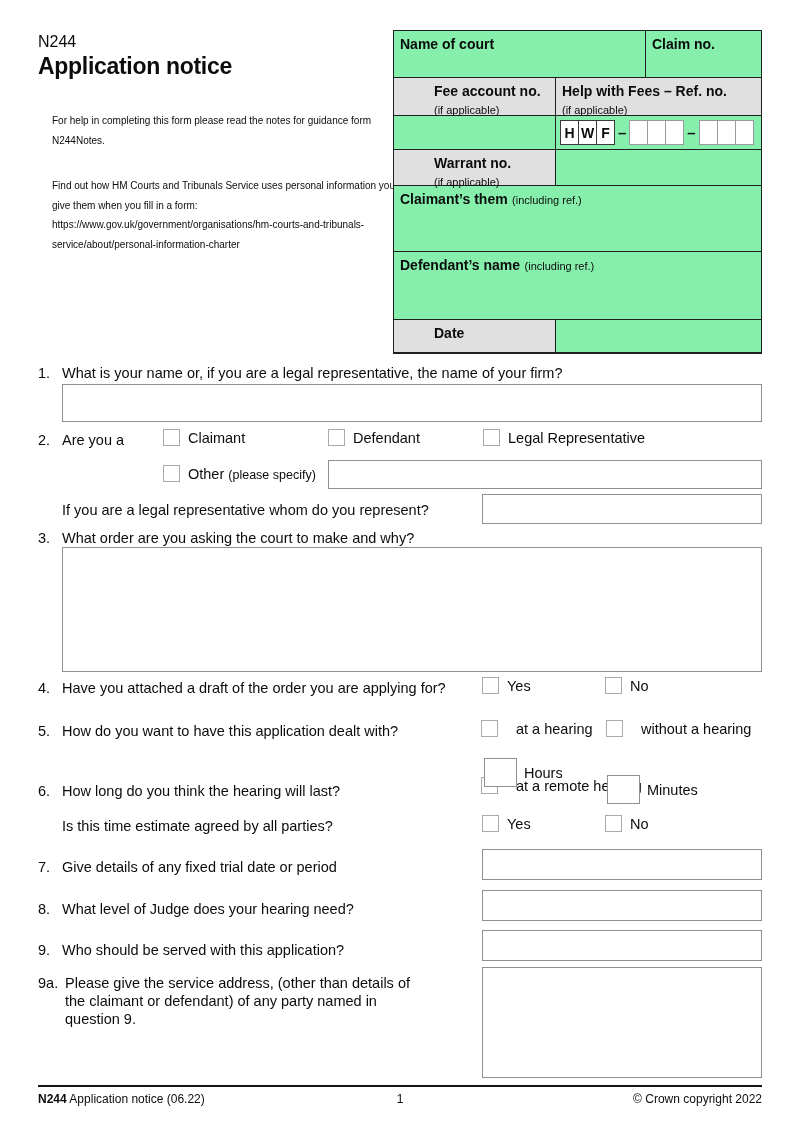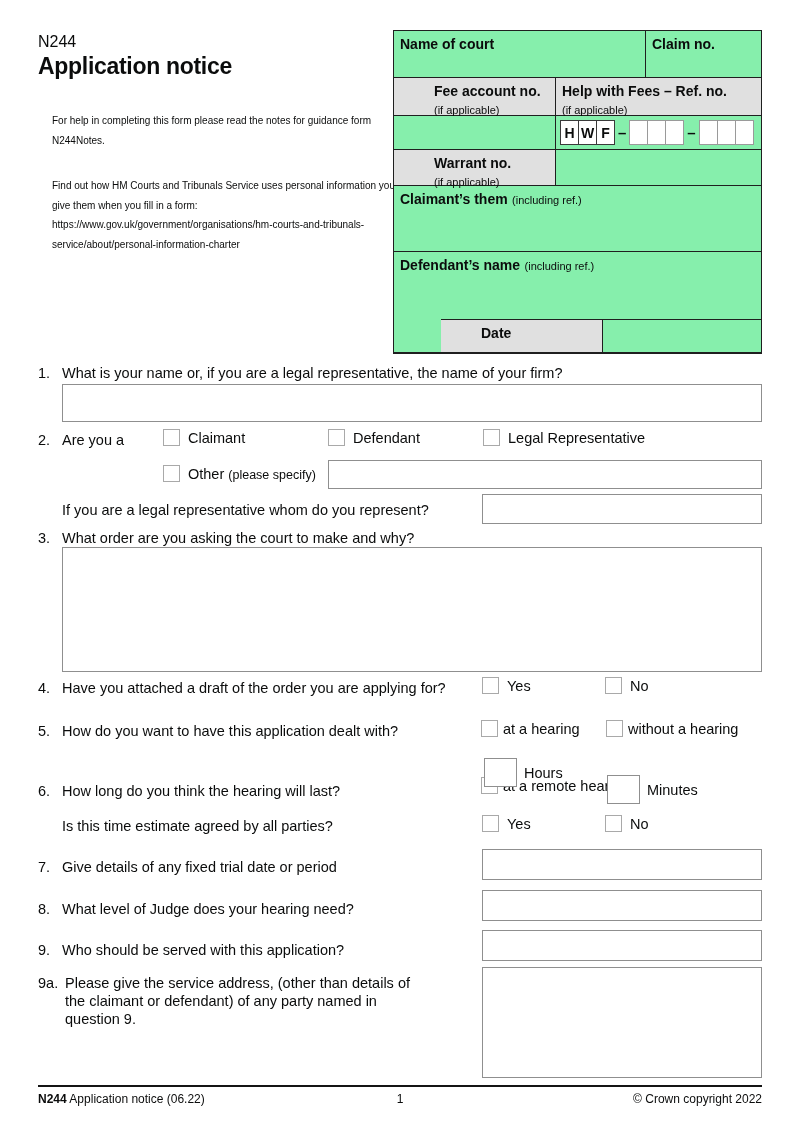--- a/index.html
+++ b/index.html
@@ -17,41 +17,41 @@
   
   .court-table { position:absolute; left:393px; top:30px; width:369px; border:1px solid #1f1f1f; border-bottom-width:2px; background:#86efac; }
   .ct-row { display:flex; border-top:1px solid #1f1f1f; }
   .ct-row.first { border-top:none; }
   .ct-cell { padding:4px 6px; }
   .grey { background:#e0e0e0; }
   .w252 { width:252px; border-right:1px solid #1f1f1f; flex-shrink:0; }
   .w162 { width:162px; border-right:1px solid #1f1f1f; flex-shrink:0;padding-left:40px; }
   .grow { flex:1; }
   .h46 { height:46px; } .h38 { height:38px; } .h34 { height:34px; }
-  .h36 { height:36px; } .h66 { height:66px; } .h68 { height:68px; } .h33 { height:33px;margin-left:47px; }
+  .h36 { height:36px; } .h66 { height:66px; } .h68 { height:68px; } .h33 { height:33px; }
   .ct-label { font-weight:bold; font-size:14px; }
   .ct-note { font-size:11px; font-weight:normal; }
 
   
   .hwf-strip { display:flex; align-items:center; padding:4px 4px; gap:3px; }
   .hwf-group { display:flex; }
   .hwf-letter, .hwf-cell { width:19px; height:25px; background:#fff; margin-left:-1px; }
   .hwf-letter { border:1px solid #3a3a3a; display:flex; align-items:center; justify-content:center; font-weight:bold; font-size:14px; }
   .hwf-cell { border:1px solid #9a9a9a; }
   .hwf-group > :first-child { margin-left:0; }
   .hwf-dash { font-weight:bold; font-size:15px; }
 
   
   .q { position:absolute; display:flex; font-size:14.5px; line-height:18px; }
   .qnum { width:24px; flex-shrink:0; }
   .qnum.wide { width:27px; }
   .qtext { flex:1; }
   .input-box { position:absolute; border:1px solid #8f8f8f; background:#fff; }
   .cbgroup { position:absolute; display:flex; align-items:center; gap:8px; font-size:14.5px; }
-  .cbgroup.tight { gap:5px; }
+  .cbgroup.tight { gap:18px; }
   .cb { width:17px; height:17px; border:1px solid #a9a9a9; background:#fff; flex-shrink:0; }
   .small-note { font-size:12.5px; }
   .numgroup { position:absolute; display:flex; align-items:center; gap:7px; font-size:14.5px; }
   .numbox { width:33px; height:29px; border:1px solid #8f8f8f; background:#fff; flex-shrink:0; }
 
   
   .footer-line { position:absolute; left:38px; top:1085px; width:724px; height:2px; background:#141414; }
   .footer { position:absolute; left:38px; top:1092px; width:724px; font-size:12px; }
   .footer .f-left { position:absolute; left:0; }
   .footer .f-center { position:absolute; left:50%; transform:translateX(-50%); }

